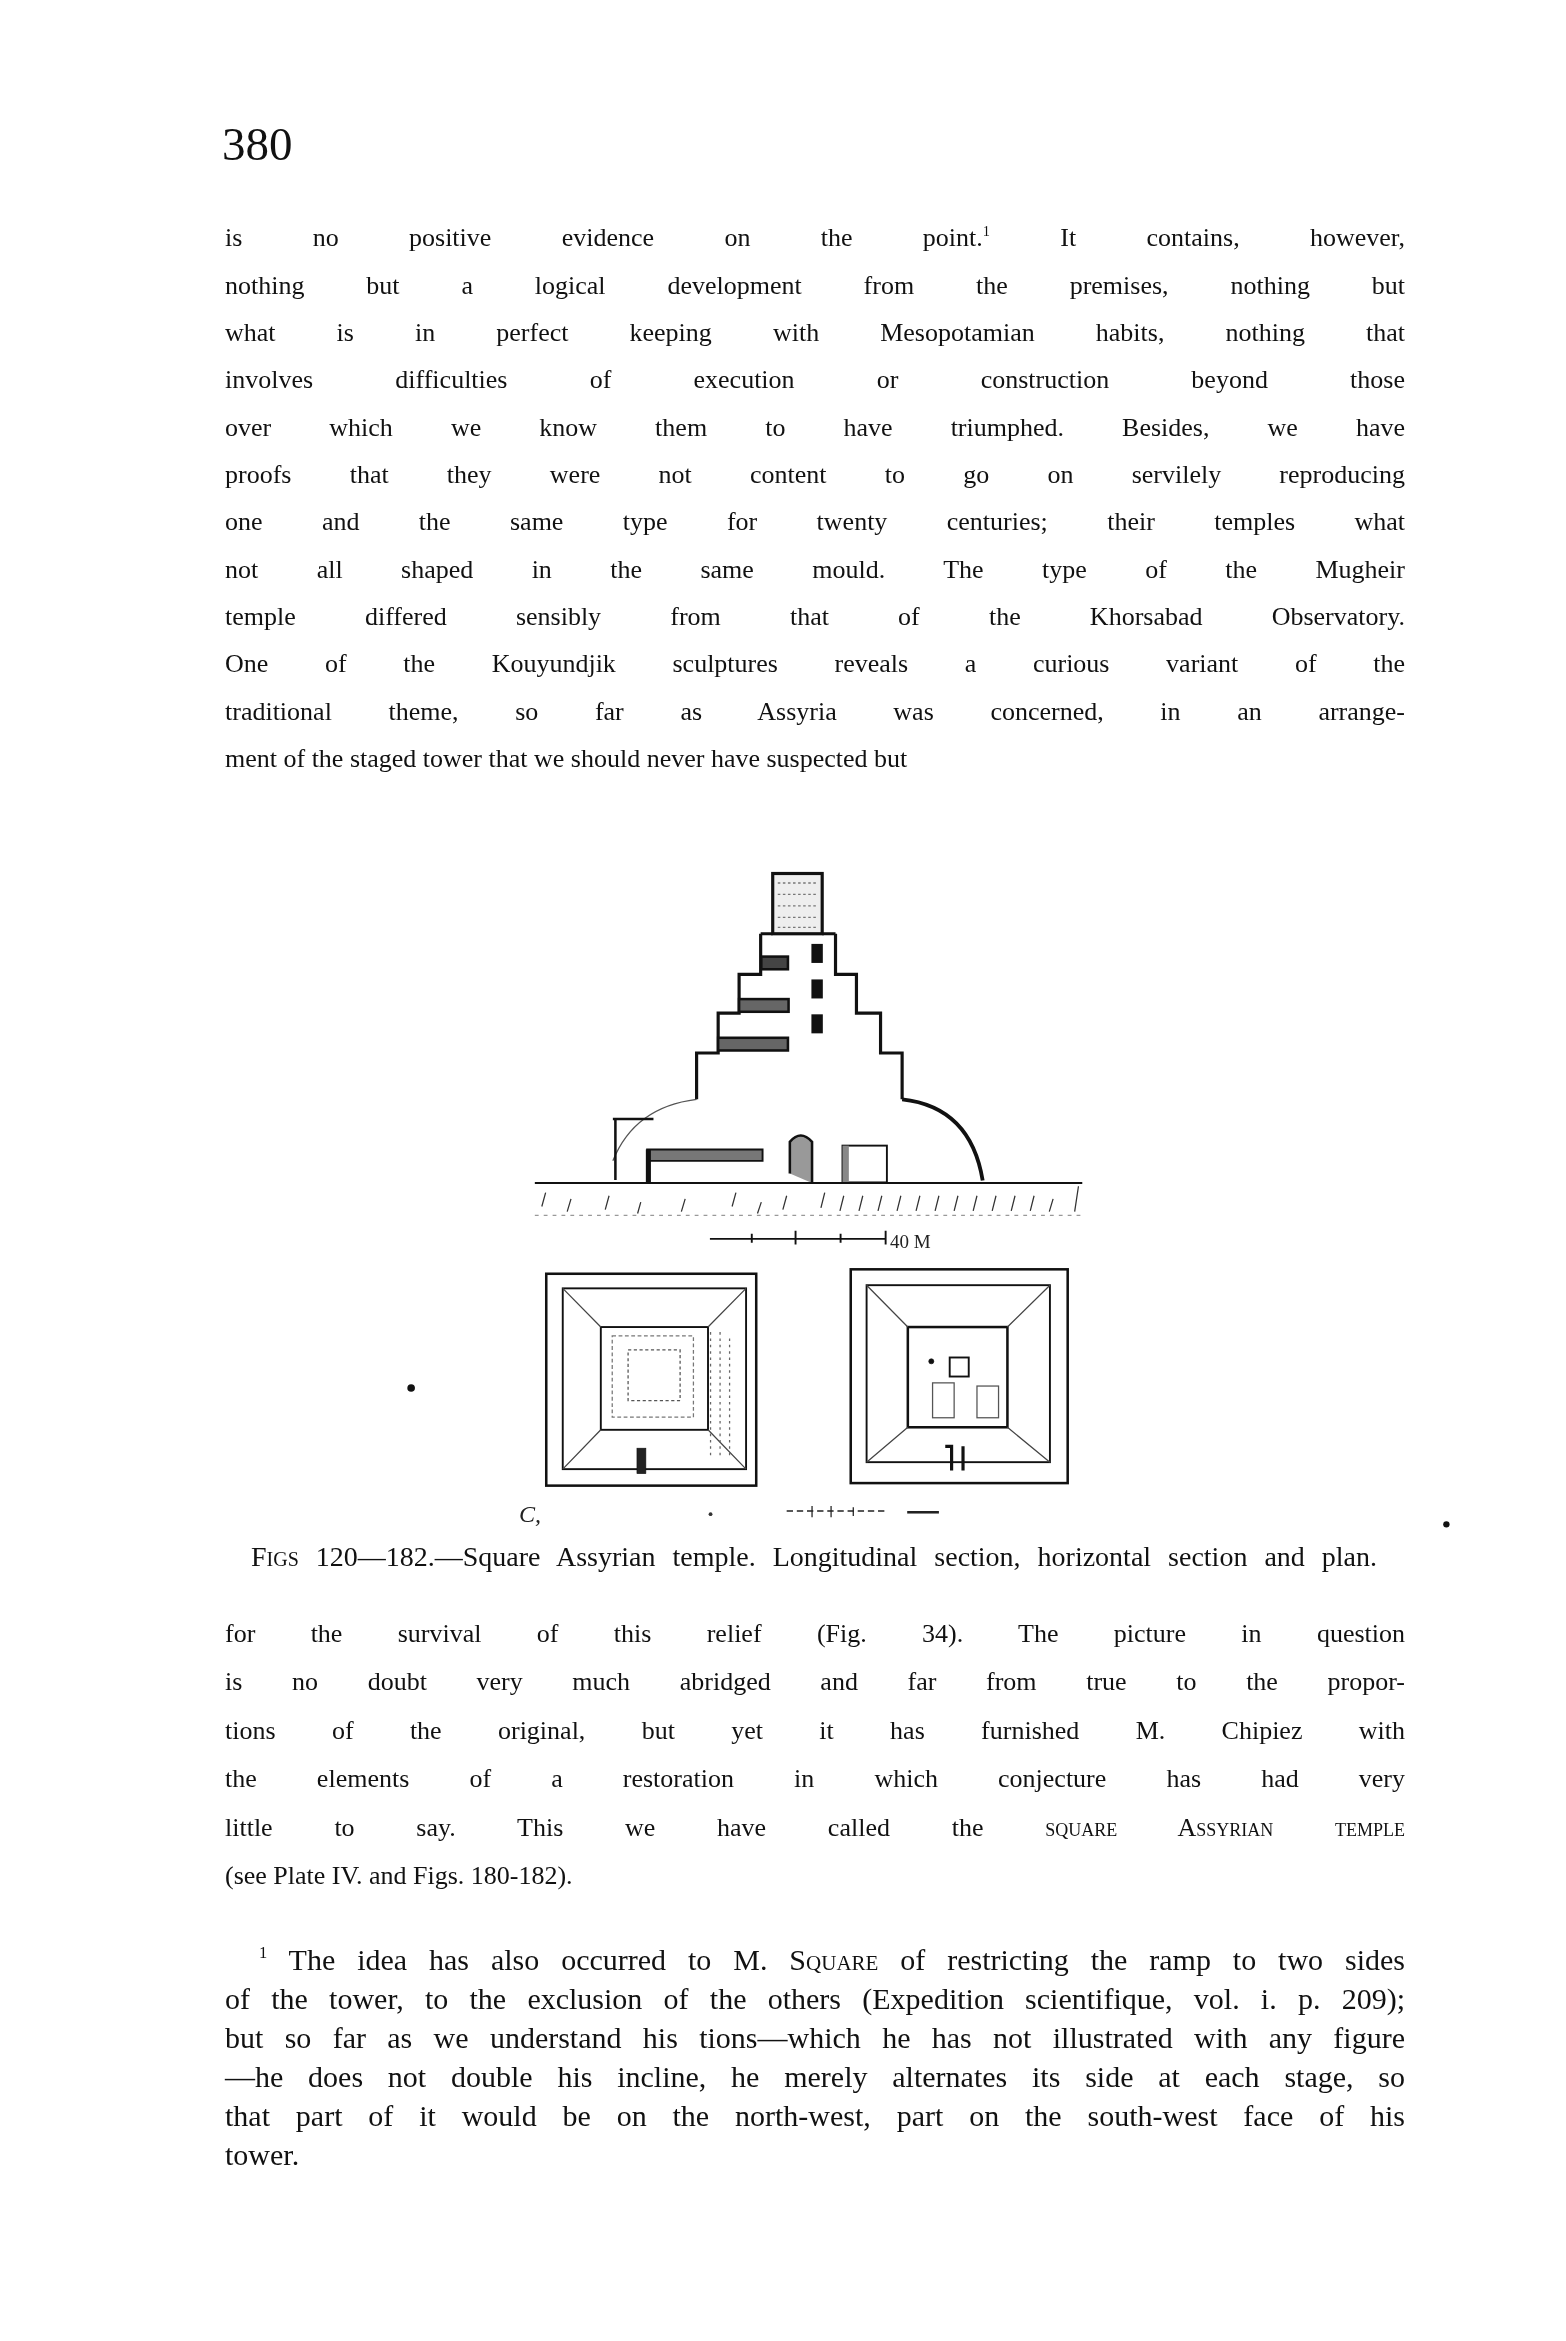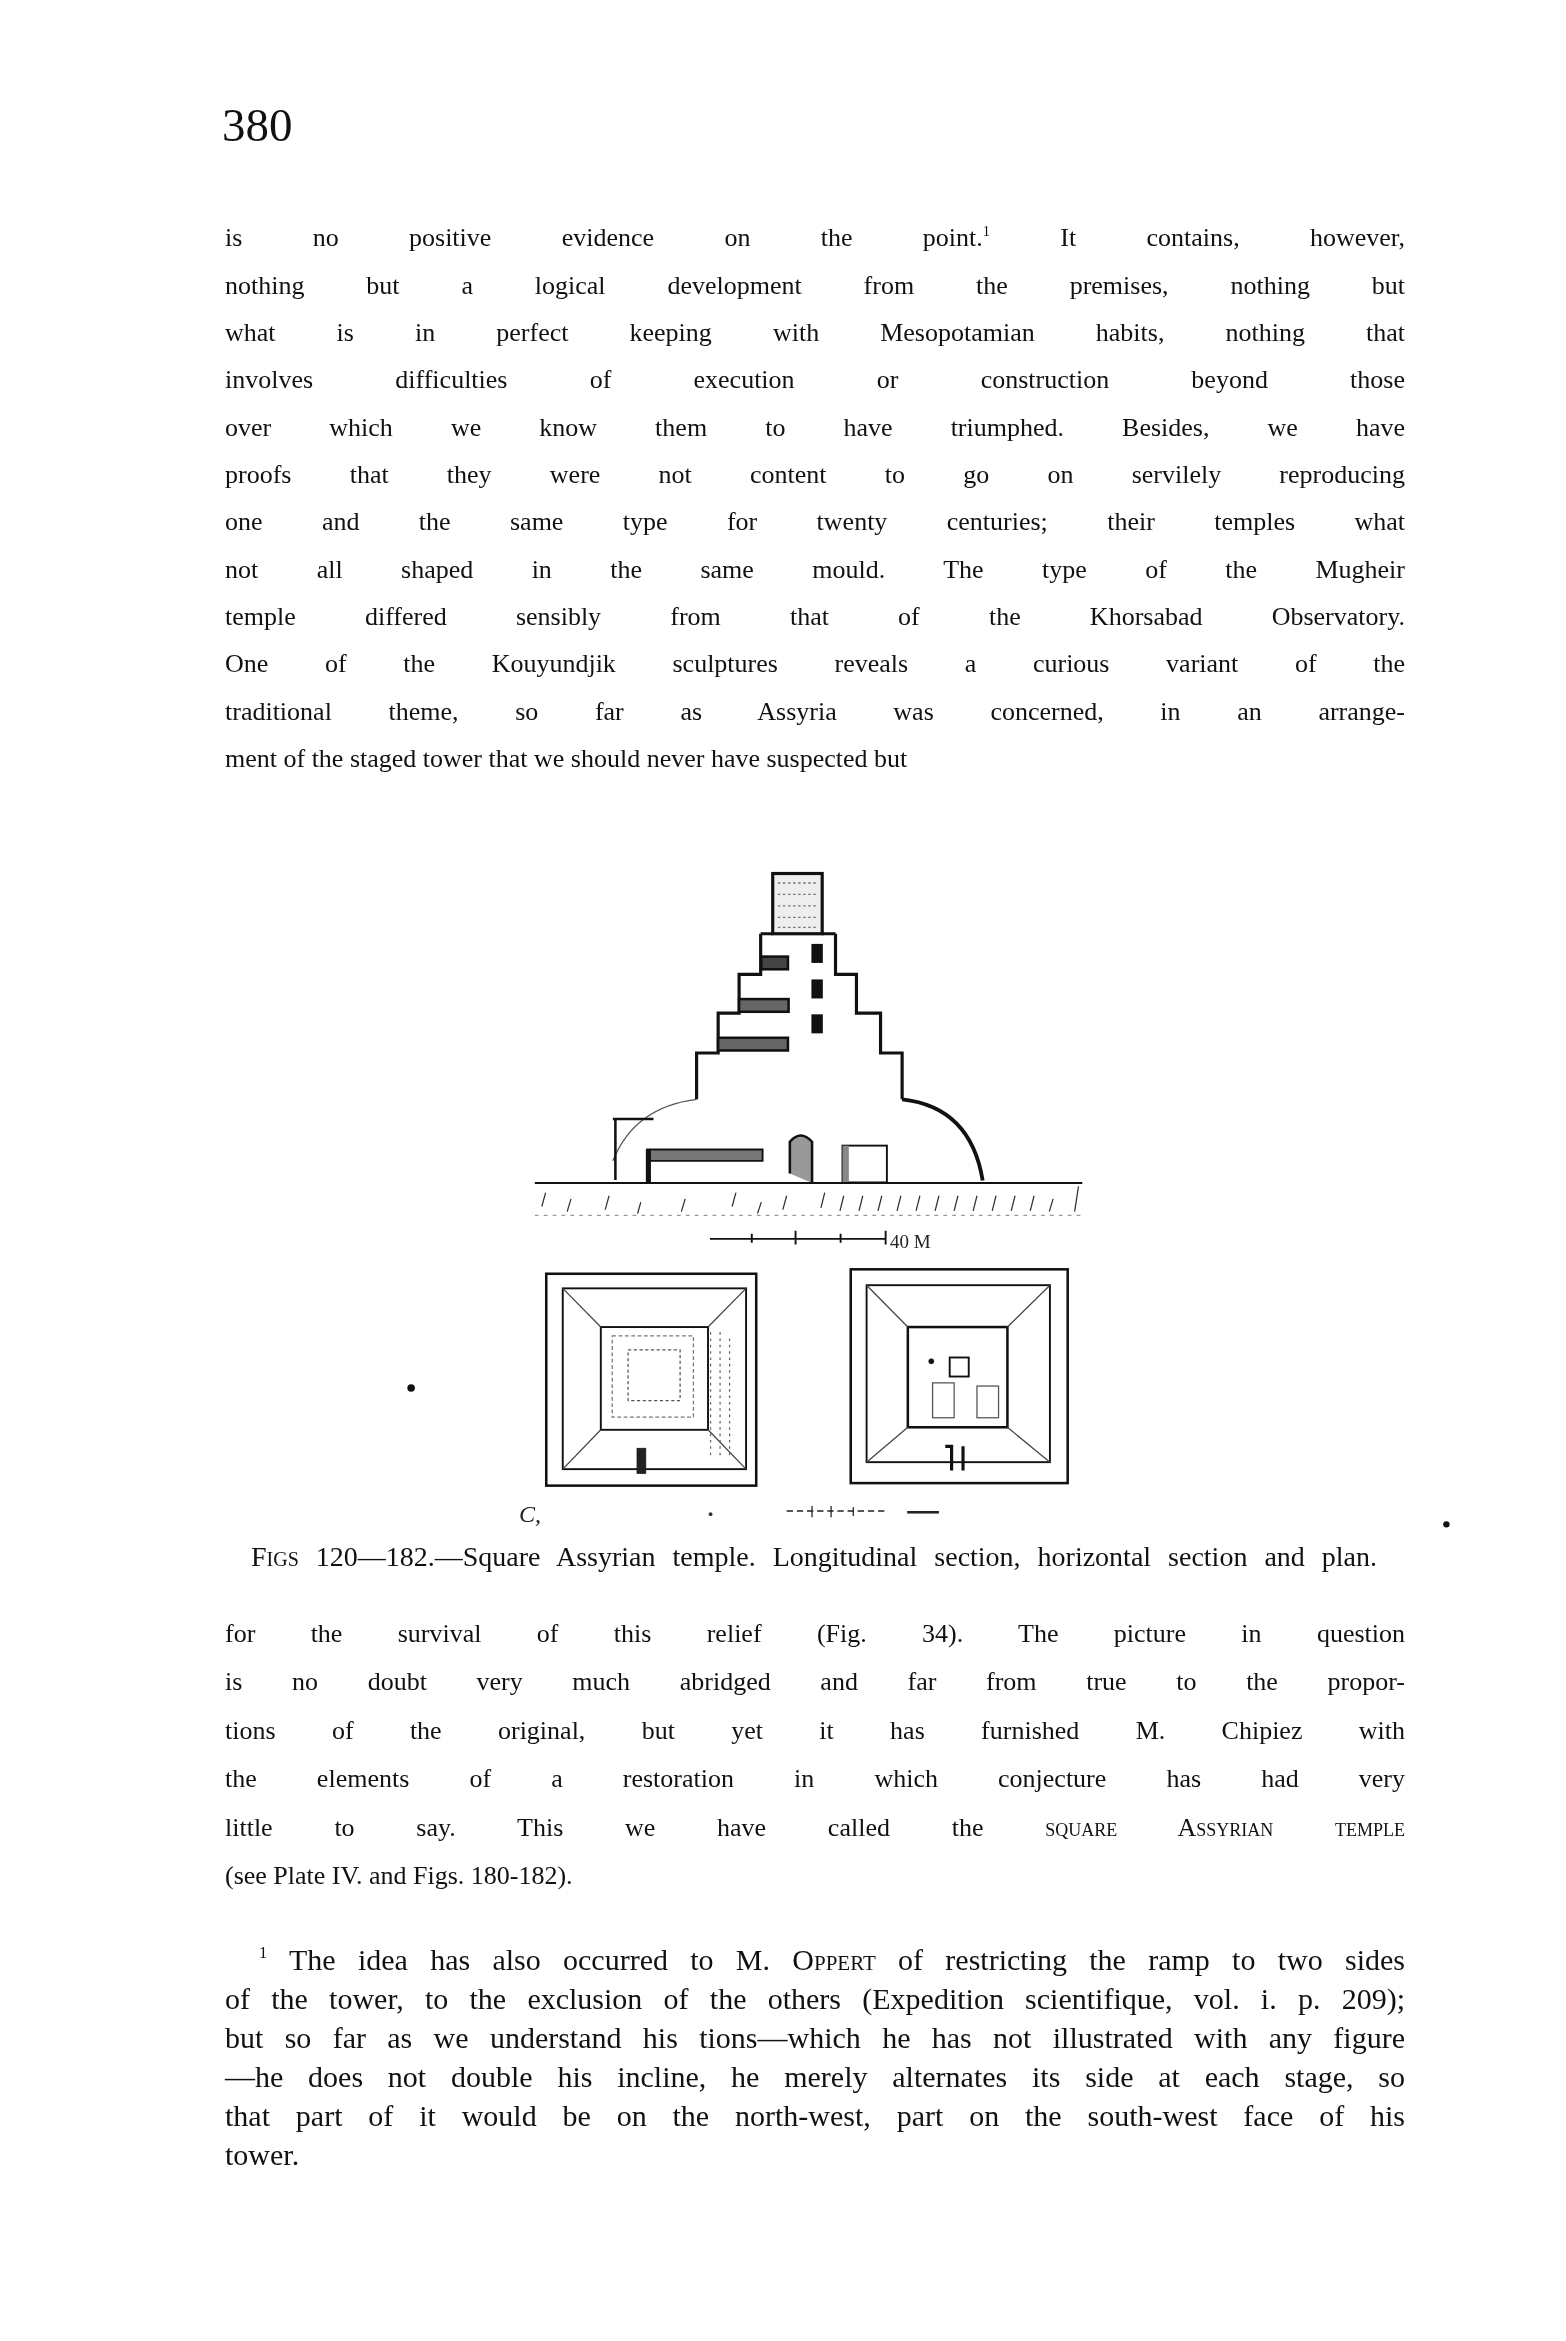--- a/index.html
+++ b/index.html
@@ -1,20 +1,20 @@
 <!DOCTYPE html>
 <html style="font-size:10px"><head>
 <meta charset="utf-8">
 <style>
   html, body { margin: 0; padding: 0; background: #ffffff; }
   body { width: 1567px; height: 2342px; position: relative; overflow: hidden;
          font-family: "Liberation Serif", "DejaVu Serif", serif; color: #111111; }
   .abs { position: absolute; }
   
-  #running-head { left: 222px; top: 97px; height: 57px; width: 1142px; white-space: nowrap; }
+  #running-head { left: 222px; top: 116px; height: 57px; width: 1142px; white-space: nowrap; }
   #page-number { position: absolute; left: 0; top: 0; font-size: 47px; line-height: 57px; }
   #running-title { position: absolute; left: 147px; top: 0; font-size: 49px; line-height: 57px; letter-spacing: 1.3px; }
   .sc { font-variant: small-caps; }
   
   .line { position: absolute; left: 225px; width: 1180px; white-space: nowrap;
           text-align: justify; text-align-last: justify; }
   .line.last { text-align-last: left; }
   .body-line { font-size: 26px; line-height: 47px; height: 47px; }
   .foot-line { font-size: 30px; line-height: 39px; height: 39px; }
   .caption { position: absolute; left: 251px; top: 1539px; width: 1126px; font-size: 28px; line-height: 36px;
@@ -122,20 +122,20 @@
 <div id="para2">
     <div class="line body-line" style="top: 1610px;"><span>for the survival of this relief (Fig. 34).  The picture in question</span></div>
     <div class="line body-line" style="top: 1658px;"><span>is no doubt very much abridged and far from true to the propor-</span></div>
     <div class="line body-line" style="top: 1707px;"><span>tions of the original, but yet it has furnished M. Chipiez with</span></div>
     <div class="line body-line" style="top: 1755px;"><span>the elements of a restoration in which conjecture has had very</span></div>
     <div class="line body-line" style="top: 1804px;"><span>little to say.  This we have called the </span><span class="sc">square Assyrian temple</span></div>
     <div class="line body-line last" style="top: 1852px;"><span>(see Plate IV. and Figs. 180-182).</span></div>
   </div>
 
 <div id="footnote">
-    <div class="line foot-line" style="top: 1940px; left: 259px; width: 1146px;"><sup class="fn">1</sup><span> The idea has also occurred to M. </span><span class="sc">Oppert</span><span> of restricting the ramp to two sides</span></div>
+    <div class="line foot-line" style="top: 1940px; left: 259px; width: 1146px;"><sup class="fn">1</sup><span> The idea has also occurred to M. </span><span class="sc">Square</span><span> of restricting the ramp to two sides</span></div>
     <div class="line foot-line" style="top: 1979px;"><span>of the tower, to the exclusion of the others (</span><span class="it">Expedition scientifique</span><span>, vol. i. p. 209);</span></div>
     <div class="line foot-line" style="top: 2018px;"><span>but so far as we understand his tions—which he has not illustrated with any figure</span></div>
     <div class="line foot-line" style="top: 2057px;"><span>—he does not double his incline, he merely alternates its side at each stage, so</span></div>
     <div class="line foot-line" style="top: 2096px;"><span>that part of it would be on the north-west, part on the south-west face of his</span></div>
     <div class="line foot-line last" style="top: 2135px;"><span>tower.</span></div>
   </div>
 
 
 </body></html>

